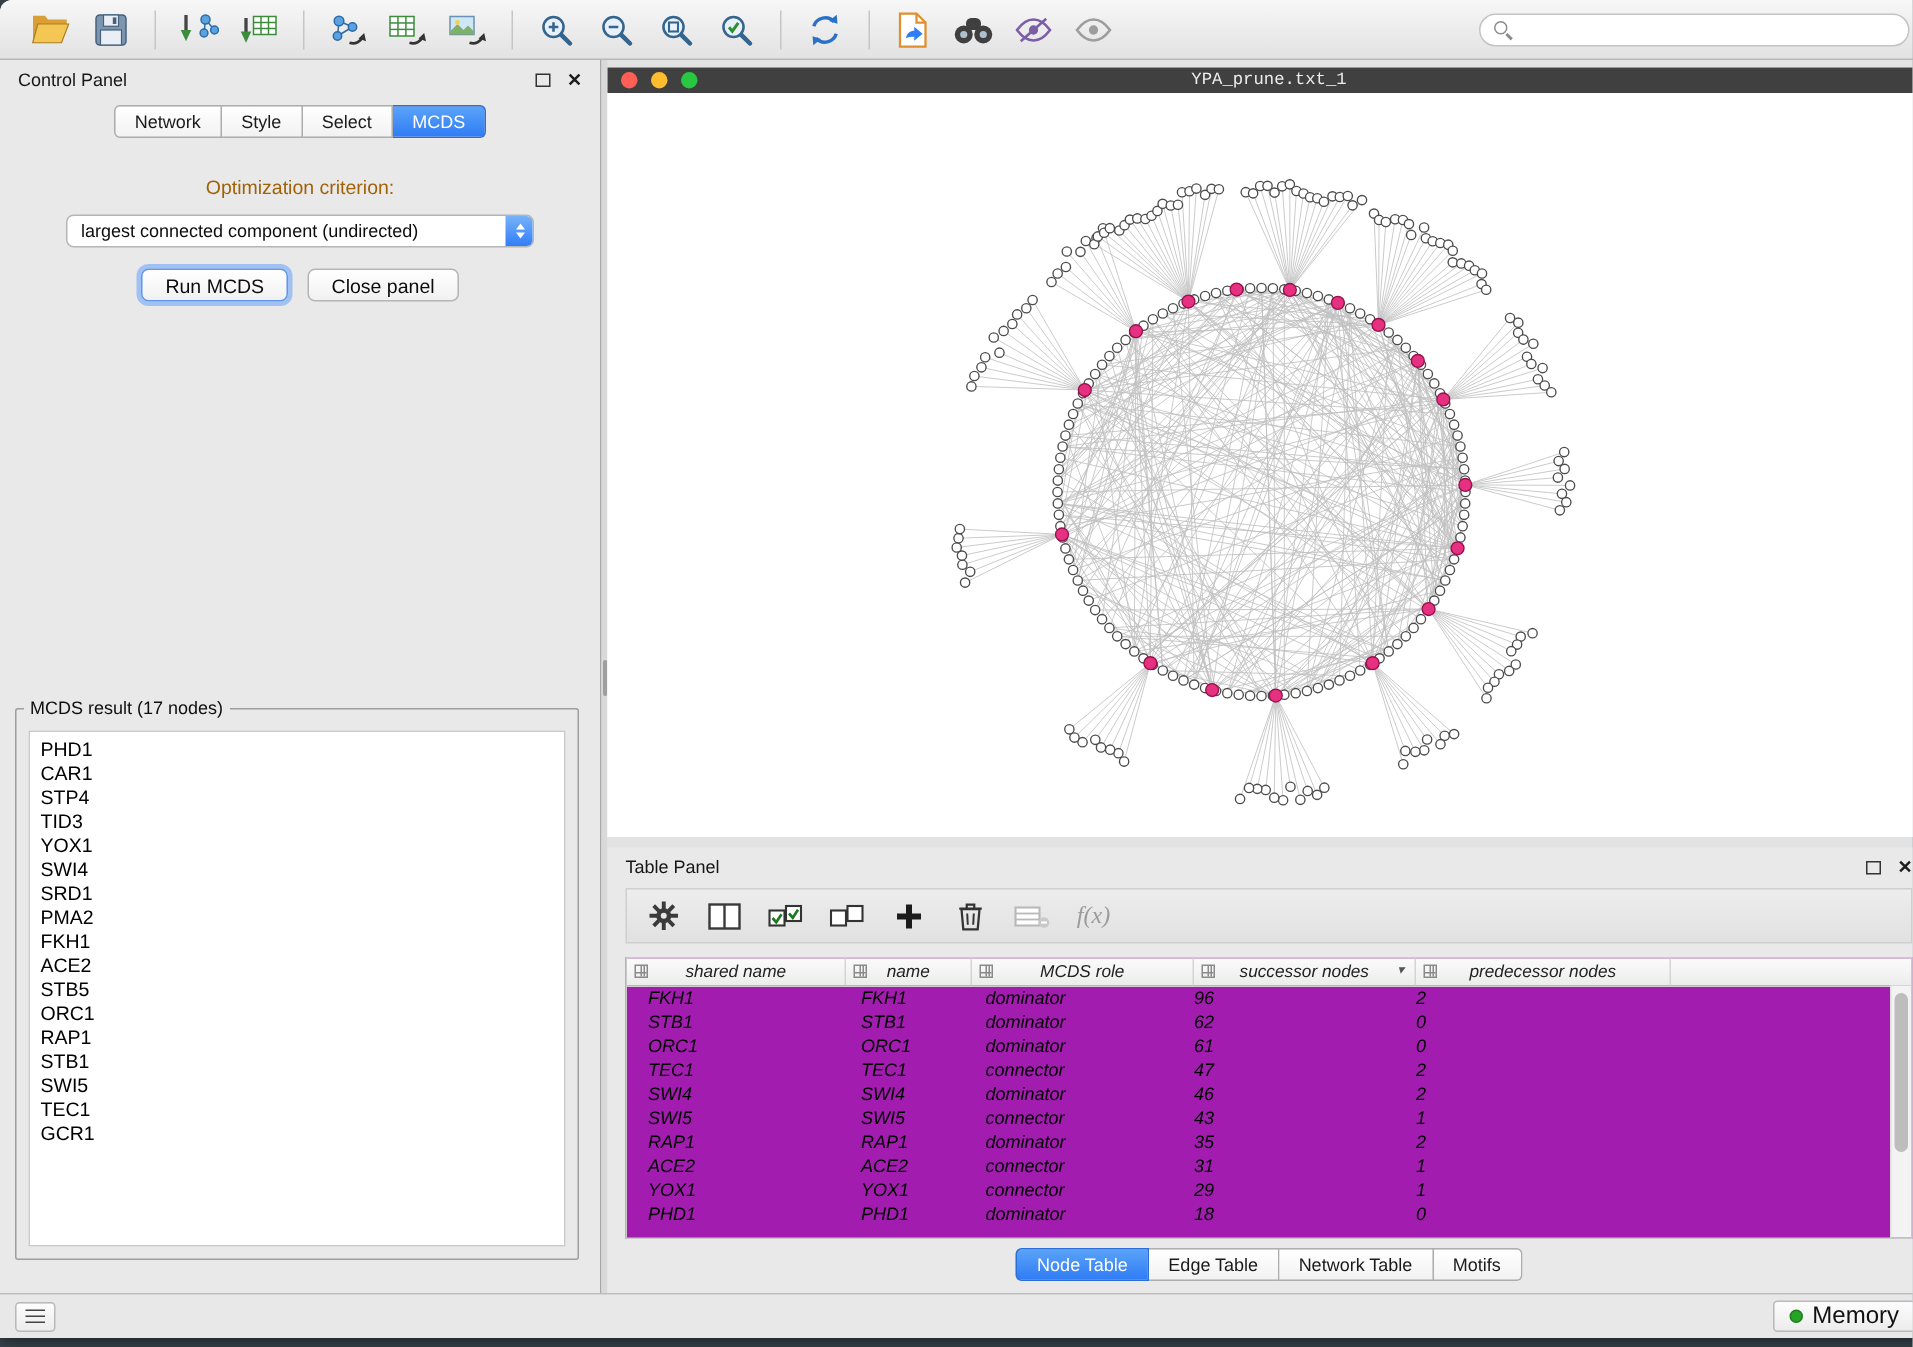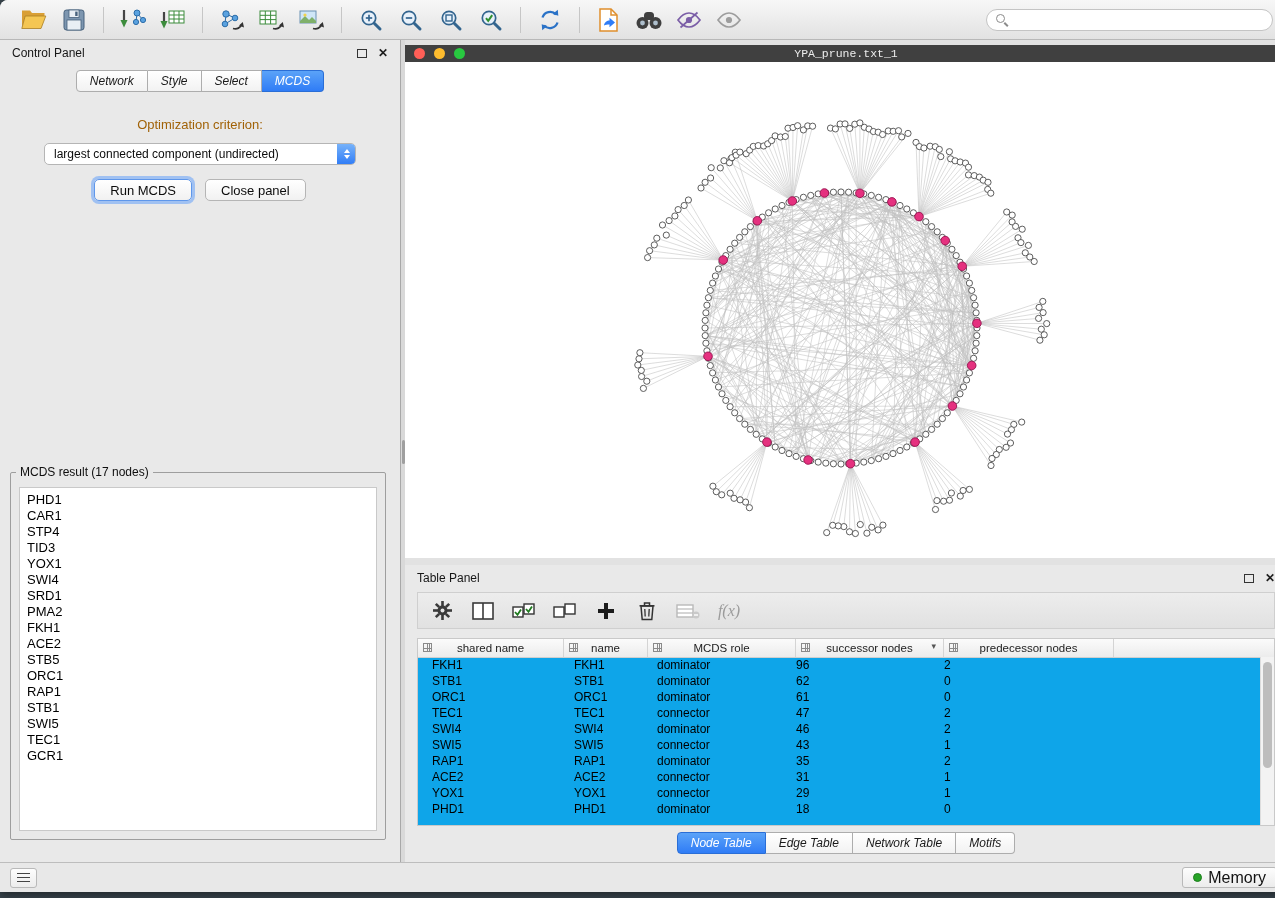--- a/index.html
+++ b/index.html
@@ -31,21 +31,21 @@
 
   
   .panel-header{height:26px;display:flex;align-items:center;padding:0 12px;font-size:12px;color:#161616;}
   .ph-icons{margin-left:auto;display:flex;align-items:center;gap:11px;}
   .float-ico{width:8px;height:7px;border:1.4px solid #333;display:inline-block;}
   .close-ico{font-size:12px;font-weight:bold;color:#1d1d1d;line-height:1;}
 
   
   .control-panel{position:absolute;left:0;top:40px;width:401px;height:822px;background:#e9e9e9;
     border-right:1px solid #a8a8a8;box-sizing:border-box;}
-  .segmented{display:flex;justify-content:center;font-style:italic;}
+  .segmented{display:flex;justify-content:center;}
   .cp-tabs{margin-top:4px;}
   .segment{height:20px;line-height:20px;padding:0 13px;font-size:12px;color:#1a1a1a;
     background:linear-gradient(#ffffff,#f2f2f2);border:1px solid #adadad;border-left:none;cursor:default;}
   .segment:first-child{border-left:1px solid #adadad;border-radius:4px 0 0 4px;}
   .segment:last-child{border-radius:0 4px 4px 0;}
   .segment.selected{background:linear-gradient(#5ba3f8,#2f7cf6);color:#fff;border-color:#2a6ed6;}
   .opt-label{text-align:center;margin-top:25px;font-size:13px;color:#a16207;}
   .dropdown{position:relative;width:312px;height:22px;margin:11px auto 0;background:#fff;
     border:1px solid #b5b5b5;border-radius:5px;box-sizing:border-box;font-size:12px;
     line-height:20px;padding-left:9px;color:#0c0c0c;white-space:nowrap;overflow:hidden;}
@@ -83,22 +83,22 @@
   .net-canvas svg{display:block;width:100%;height:100%;}
 
   
   .table-frame{position:absolute;left:0;top:525px;right:0;bottom:0;background:#e9e9e9;}
   .tp-toolbar{position:absolute;left:12px;right:12px;top:27px;height:37px;
     background:linear-gradient(#ededed,#e1e1e1);border:1px solid #cfcfcf;
     display:flex;align-items:center;padding:0 12px;gap:17px;box-sizing:border-box;}
   .tp-btn{display:flex;align-items:center;justify-content:center;min-width:24px;height:26px;
     background:transparent;border:none;padding:0;cursor:default;}
   .fx{font-family:Liberation Serif, serif;font-style:italic;font-size:16px;color:#9b9b9b;}
-  .table-wrap{position:absolute;left:12px;right:12px;top:73px;bottom:36px;background:#0ea5e9;
-    border:1px solid #c9c9c9;box-sizing:border-box;}
+  .table-wrap{position:absolute;left:12px;right:12px;top:73px;bottom:36px;background:#a21caf;
+    border:1px solid #c9c9c9;box-sizing:border-box;font-style:italic;}
   .thead{display:flex;height:18px;background:linear-gradient(#fbfbfb,#ececec);
     border-bottom:1px solid #cfcfcf;}
   .th{position:relative;display:flex;align-items:center;justify-content:center;font-size:11.5px;
     color:#222;border-right:1px solid #d4d4d4;box-sizing:border-box;flex:none;}
   .th-fill{flex:1;border-right:none;}
   .grid-ico{position:absolute;left:5px;top:4px;width:9px;height:9px;border:1px solid #8a8a8a;
     box-sizing:border-box;
     background:
       linear-gradient(#8a8a8a,#8a8a8a) 2.5px 0/1px 100% no-repeat,
       linear-gradient(#8a8a8a,#8a8a8a) 5px 0/1px 100% no-repeat,

